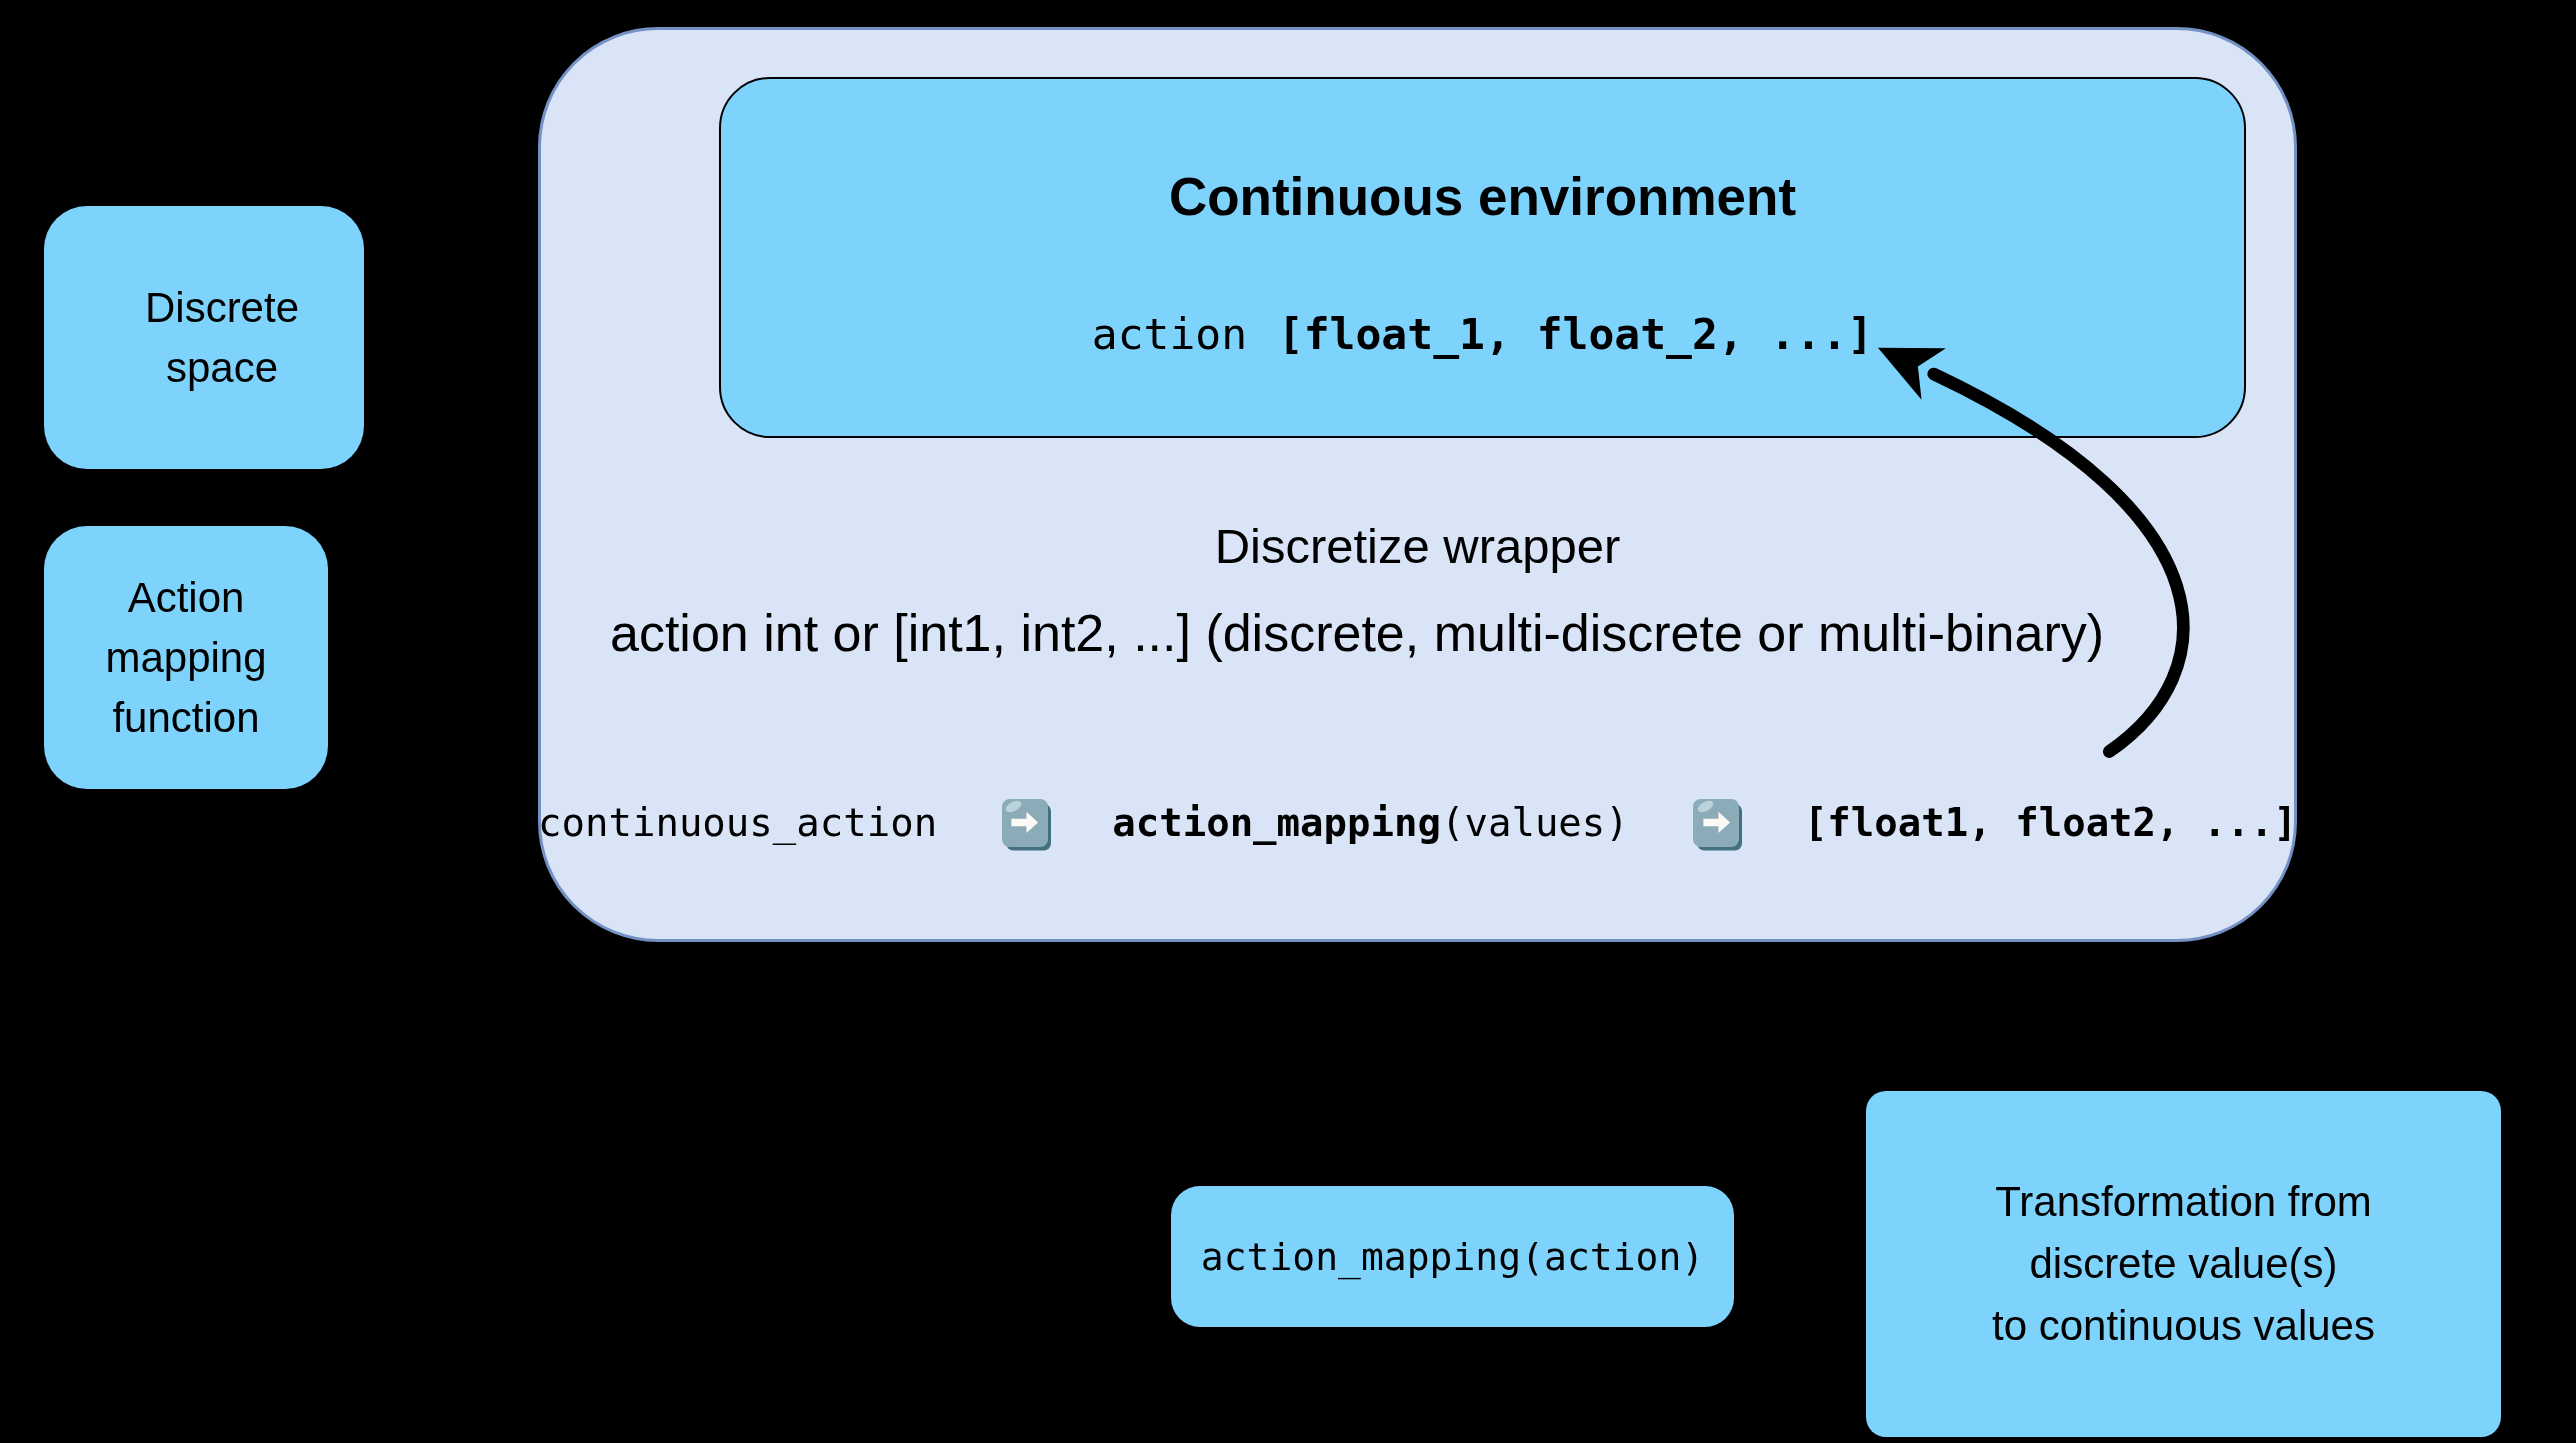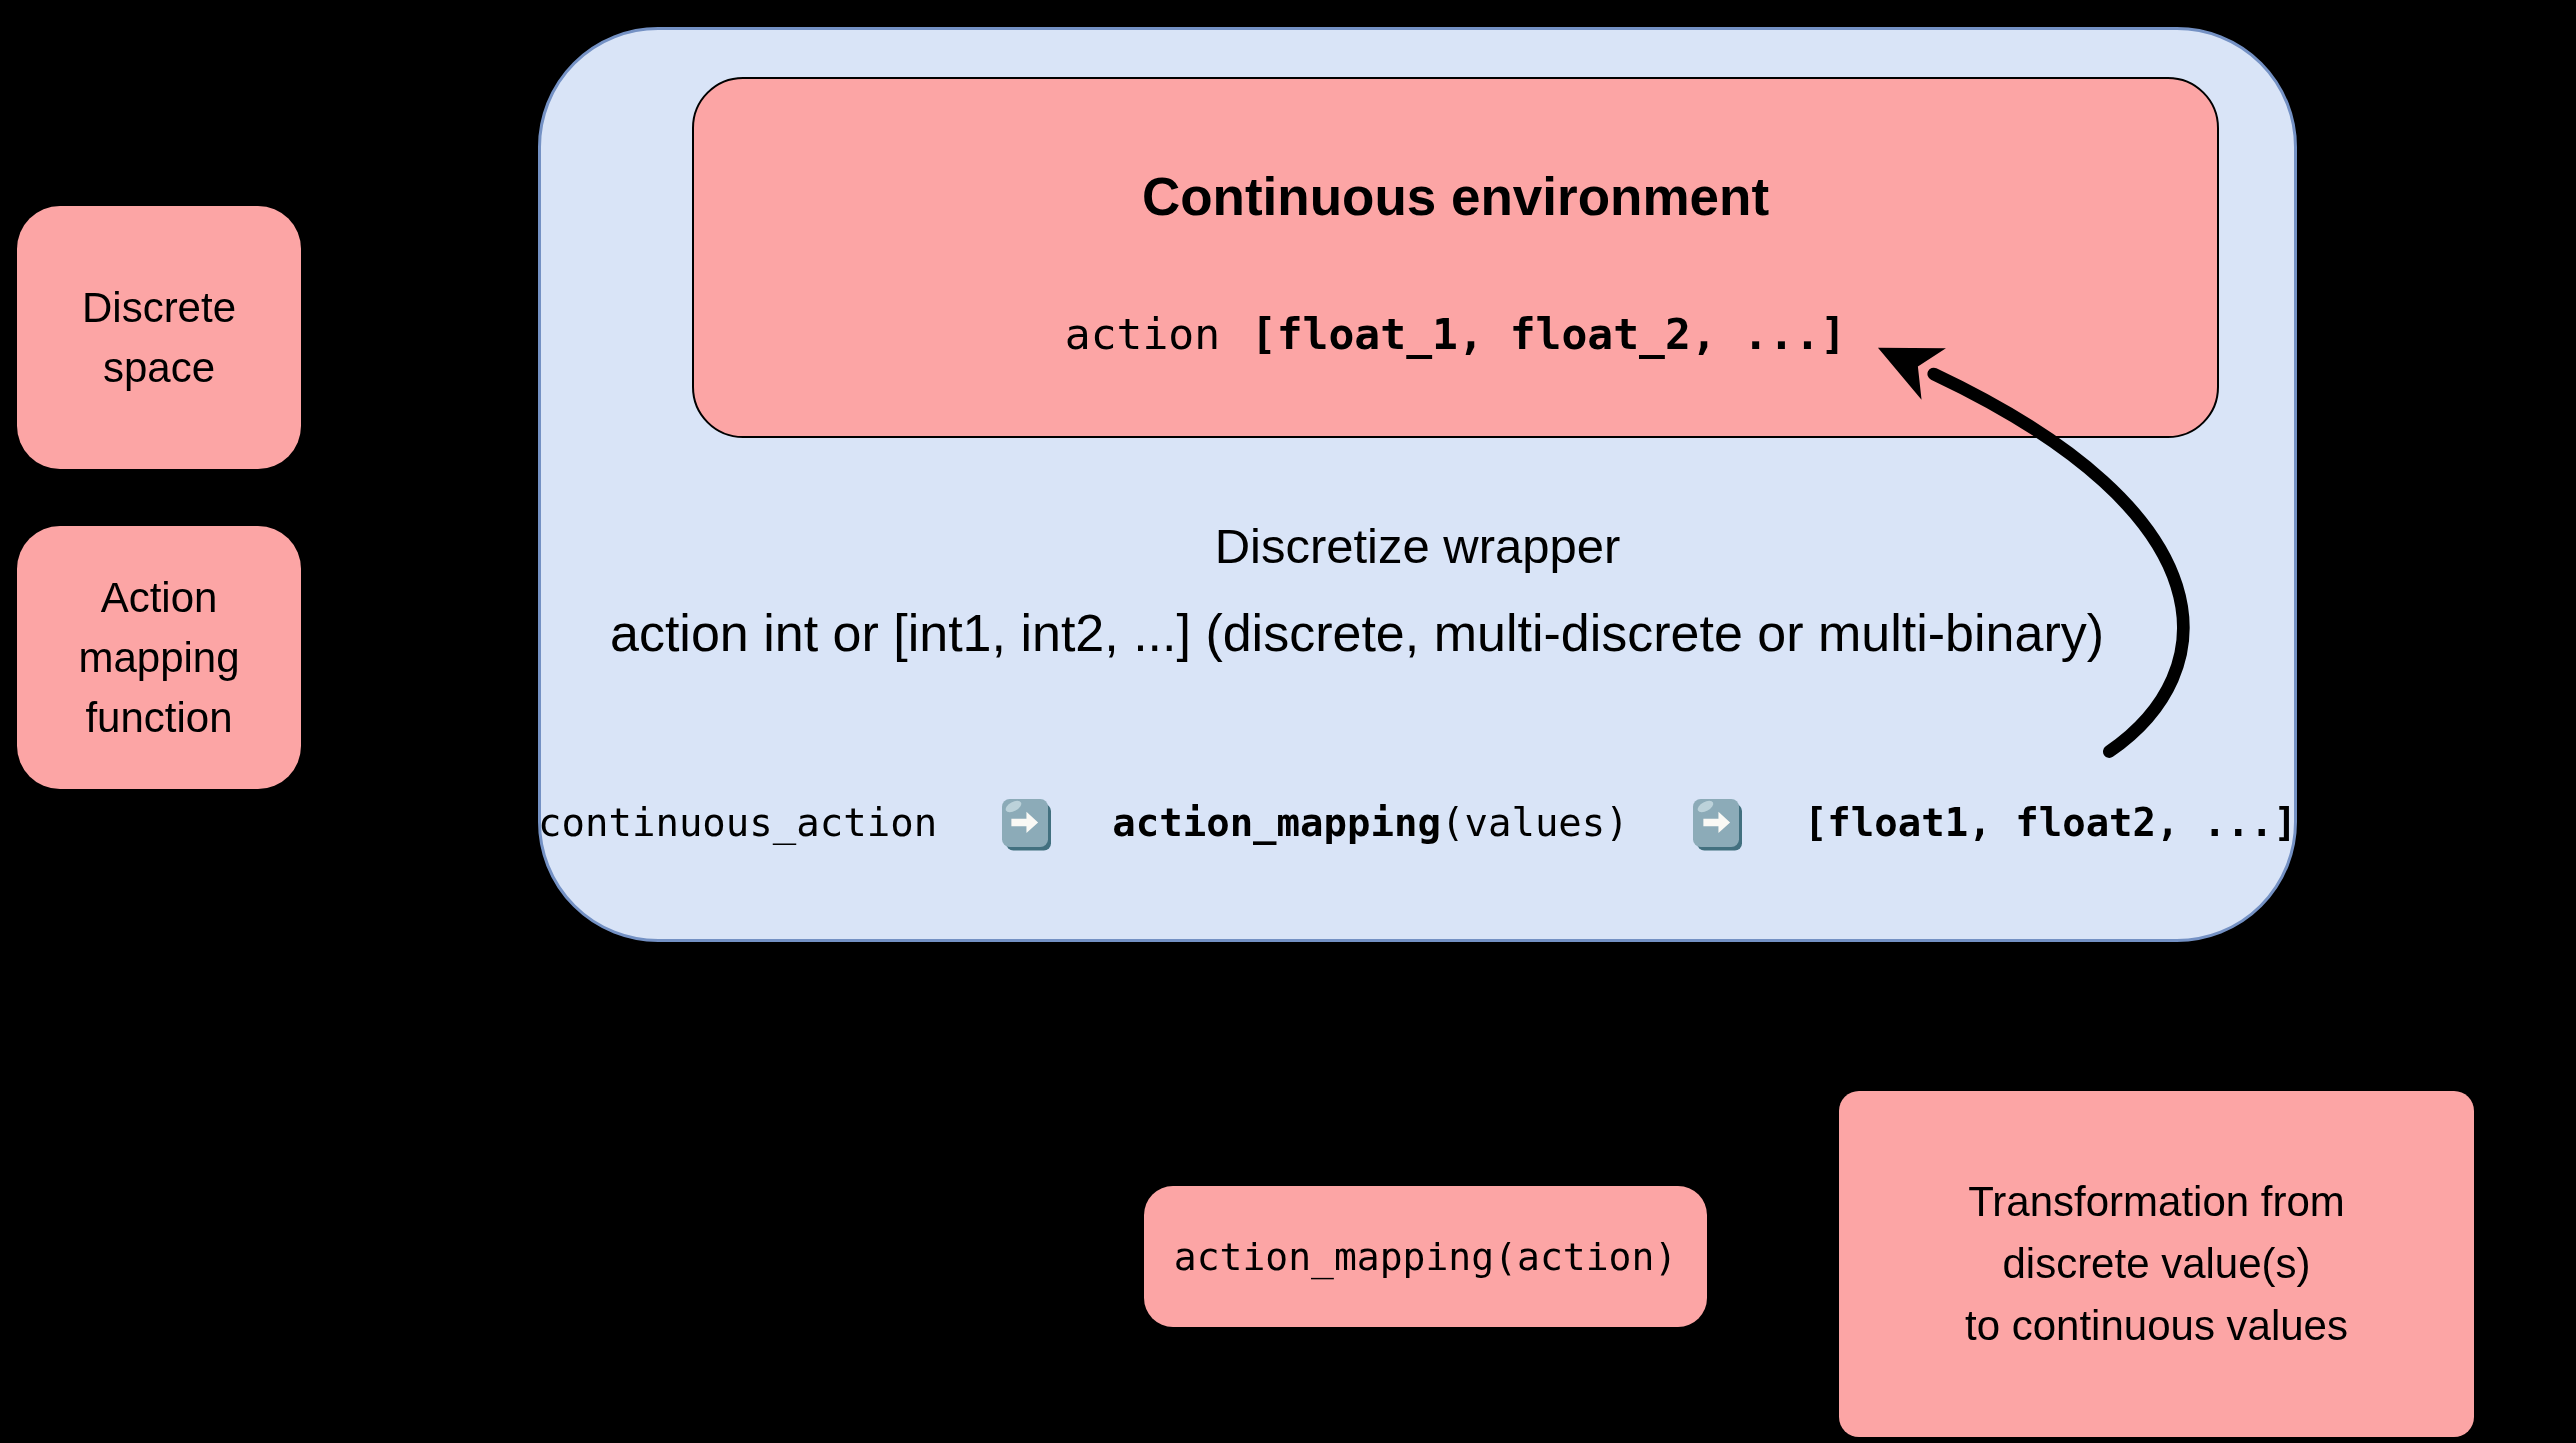--- a/index.html
+++ b/index.html
@@ -16,23 +16,24 @@
     position:absolute;
     left:538px;top:27px;width:1759px;height:915px;
     box-sizing:border-box;
     background:#d9e4f7;
     border:3.6px solid #7491c4;
     border-radius:120px;
   }
   
   .white-box{
     position:absolute;
-    background:#fca5a5;
+    background:#7dd3fc;
     display:flex;align-items:center;justify-content:center;
     text-align:center;
+    margin-left:27px;
   }
   .env-box{
     left:692px;top:77px;width:1527px;height:361px;
     box-sizing:border-box;
     border:2.4px solid #000;
     border-radius:51px;
     display:block;
   }
   .env-title{
     position:absolute;left:0;right:0;top:90px;
@@ -78,21 +79,21 @@
   .emoji::before{
     content:"";
     position:absolute;top:3px;left:3.6px;
     width:17px;height:9px;
     background:#bcd2da;
     border-radius:60% 60% 60% 60%;
     transform:rotate(-28deg);
   }
   .emoji svg{width:35px;height:35px;display:block;}
   
-  .side-box-1{left:17px;top:206px;width:284px;height:263px;border-radius:43px;}
+  .side-box-1{left:17px;top:206px;width:284px;height:263px;border-radius:43px;padding-left:36px;}
   .side-box-2{left:17px;top:526px;width:284px;height:263px;border-radius:43px;}
   .side-label{
     font-size:42px;line-height:60px;
     white-space:pre-line;
   }
   .map-code-box{
     left:1144px;top:1186px;width:563px;height:141px;border-radius:29px;
   }
   .map-code-box .code{
     font-family:"DejaVu Sans Mono", monospace;

